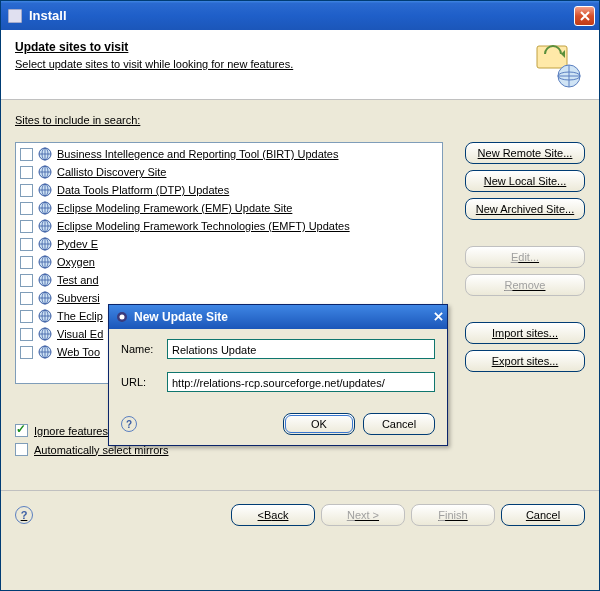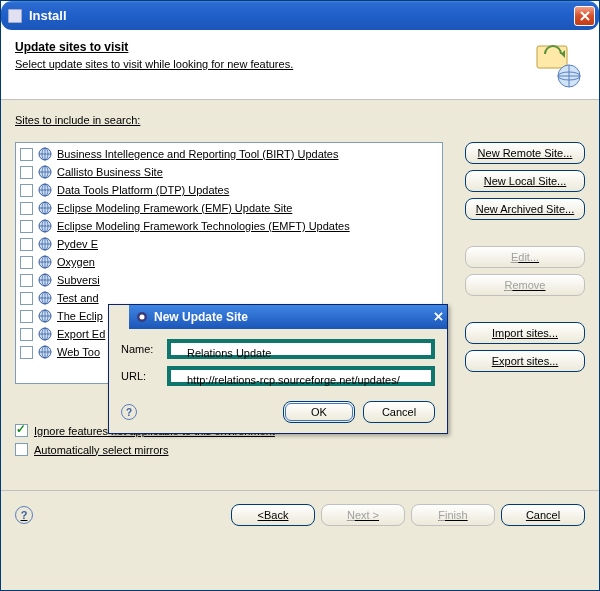--- a/index.html
+++ b/index.html
@@ -17,21 +17,20 @@
   
   .titlebar {
     height: 29px;
     background: linear-gradient(to bottom, #3f86e4 0%, #2a6ad0 8%, #1f5fc9 50%, #1b56b9 100%);
     display: flex;
     align-items: center;
     padding: 0 4px 0 6px;
     color: #fff;
     font-weight: bold;
     font-size: 13px;
-    border-radius: 11px;
   }
   .titlebar .titlebar-icon { width:16px; height:16px; margin-right:6px; display:flex; align-items:center; justify-content:center; }
   .titlebar .title { flex:1; }
   .titlebar .close-btn {
     width: 21px; height: 20px;
     background: linear-gradient(to bottom,#f4a089,#d64f2a 50%,#c03c17);
     border: 1px solid #fff;
     border-radius: 3px;
     display:flex; align-items:center; justify-content:center;
     color:#fff; font-weight:bold; font-size:11px;
@@ -138,30 +137,30 @@
     left:107px; top:204px;
     width:340px;
     background:#ece9d8;
     border:1px solid #0a246a;
     box-shadow: 2px 2px 4px rgba(0,0,0,0.3);
   }
   .modal .m-titlebar {
     height:24px;
     background: linear-gradient(to bottom,#3f86e4,#1b56b9);
     display:flex; align-items:center; color:#fff; font-weight:bold;
-    padding:0 4px 0 6px; font-size:12px;margin-left:20px;
+    padding:0 4px 0 6px; font-size:12px;
   }
   .modal .m-titlebar .m-icon { width:14px; height:14px; margin-right:5px; display:flex;align-items:center;justify-content:center; }
   .modal .m-titlebar .m-title { flex:1; }
   .modal .m-body { padding:10px 12px 8px 12px; }
-  .form-row { display:flex; align-items:center; margin-bottom:7px; gap:6px; }
+  .form-row { display:flex; align-items:center; margin-bottom:13px; gap:6px; }
   .form-row label { width:40px; }
   .form-row .input {
-    flex:1; height:20px; border:4px solid #0f766e; background:#fff;
-    padding:1px 16px; font:inherit; line-height:18px;
+    flex:1; height:20px; border:1px solid #0f766e; background:#fff;
+    padding:1px 4px; font:inherit; line-height:18px;
   }
   .modal .m-btns { display:flex; align-items:center; padding:0 12px 10px 12px; gap:8px; }
   .modal .m-btns .help { width:16px; height:16px; border:1px solid #5a7fc0; border-radius:50%; color:#3b5ea4; display:flex;align-items:center;justify-content:center; font-weight:bold; font-size:10px; margin-right:auto; }
   .modal .m-btns .btn { min-width:72px; }
   .modal .m-btns .btn.default { outline:1px solid #3976cf; outline-offset:-3px; }
   .content-wrap { background:#ece9d8; height: calc(591px - 29px); overflow:hidden;text-decoration:underline; }
 </style>
 </head>
 <body>
 
@@ -216,21 +215,21 @@
           </div>
           <div class="list-row">
             <div class="checkbox"></div>
             <span class="site-icon">
               <svg width="14" height="14">
                 <circle cx="7" cy="7" r="6" fill="#d0e4f5" stroke="#3b5ea4"></circle>
                 <path d="M1 7h12M7 1v12" stroke="#3b5ea4" stroke-width="0.8"></path>
                 <ellipse cx="7" cy="7" rx="3" ry="6" fill="none" stroke="#3b5ea4" stroke-width="0.8"></ellipse>
               </svg>
             </span>
-            <span>Callisto Business Site</span>
+            <span>Callisto Discovery Site</span>
           </div>
           <div class="list-row">
             <div class="checkbox"></div>
             <span class="site-icon">
               <svg width="14" height="14">
                 <circle cx="7" cy="7" r="6" fill="#d0e4f5" stroke="#3b5ea4"></circle>
                 <path d="M1 7h12M7 1v12" stroke="#3b5ea4" stroke-width="0.8"></path>
                 <ellipse cx="7" cy="7" rx="3" ry="6" fill="none" stroke="#3b5ea4" stroke-width="0.8"></ellipse>
               </svg>
             </span>
@@ -282,54 +281,54 @@
           </div>
           <div class="list-row">
             <div class="checkbox"></div>
             <span class="site-icon">
               <svg width="14" height="14">
                 <circle cx="7" cy="7" r="6" fill="#d0e4f5" stroke="#3b5ea4"></circle>
                 <path d="M1 7h12M7 1v12" stroke="#3b5ea4" stroke-width="0.8"></path>
                 <ellipse cx="7" cy="7" rx="3" ry="6" fill="none" stroke="#3b5ea4" stroke-width="0.8"></ellipse>
               </svg>
             </span>
+            <span>Test and</span>
+          </div>
+          <div class="list-row">
+            <div class="checkbox"></div>
+            <span class="site-icon">
+              <svg width="14" height="14">
+                <circle cx="7" cy="7" r="6" fill="#d0e4f5" stroke="#3b5ea4"></circle>
+                <path d="M1 7h12M7 1v12" stroke="#3b5ea4" stroke-width="0.8"></path>
+                <ellipse cx="7" cy="7" rx="3" ry="6" fill="none" stroke="#3b5ea4" stroke-width="0.8"></ellipse>
+              </svg>
+            </span>
             <span>Subversi</span>
           </div>
           <div class="list-row">
             <div class="checkbox"></div>
             <span class="site-icon">
               <svg width="14" height="14">
                 <circle cx="7" cy="7" r="6" fill="#d0e4f5" stroke="#3b5ea4"></circle>
                 <path d="M1 7h12M7 1v12" stroke="#3b5ea4" stroke-width="0.8"></path>
                 <ellipse cx="7" cy="7" rx="3" ry="6" fill="none" stroke="#3b5ea4" stroke-width="0.8"></ellipse>
               </svg>
             </span>
-            <span>Test and</span>
-          </div>
-          <div class="list-row">
-            <div class="checkbox"></div>
-            <span class="site-icon">
-              <svg width="14" height="14">
-                <circle cx="7" cy="7" r="6" fill="#d0e4f5" stroke="#3b5ea4"></circle>
-                <path d="M1 7h12M7 1v12" stroke="#3b5ea4" stroke-width="0.8"></path>
-                <ellipse cx="7" cy="7" rx="3" ry="6" fill="none" stroke="#3b5ea4" stroke-width="0.8"></ellipse>
-              </svg>
-            </span>
             <span>The Eclip</span>
           </div>
           <div class="list-row">
             <div class="checkbox"></div>
             <span class="site-icon">
               <svg width="14" height="14">
                 <circle cx="7" cy="7" r="6" fill="#d0e4f5" stroke="#3b5ea4"></circle>
                 <path d="M1 7h12M7 1v12" stroke="#3b5ea4" stroke-width="0.8"></path>
                 <ellipse cx="7" cy="7" rx="3" ry="6" fill="none" stroke="#3b5ea4" stroke-width="0.8"></ellipse>
               </svg>
             </span>
-            <span>Export Ed</span>
+            <span>Visual Ed</span>
           </div>
           <div class="list-row">
             <div class="checkbox"></div>
             <span class="site-icon">
               <svg width="14" height="14">
                 <circle cx="7" cy="7" r="6" fill="#d0e4f5" stroke="#3b5ea4"></circle>
                 <path d="M1 7h12M7 1v12" stroke="#3b5ea4" stroke-width="0.8"></path>
                 <ellipse cx="7" cy="7" rx="3" ry="6" fill="none" stroke="#3b5ea4" stroke-width="0.8"></ellipse>
               </svg>
             </span>

